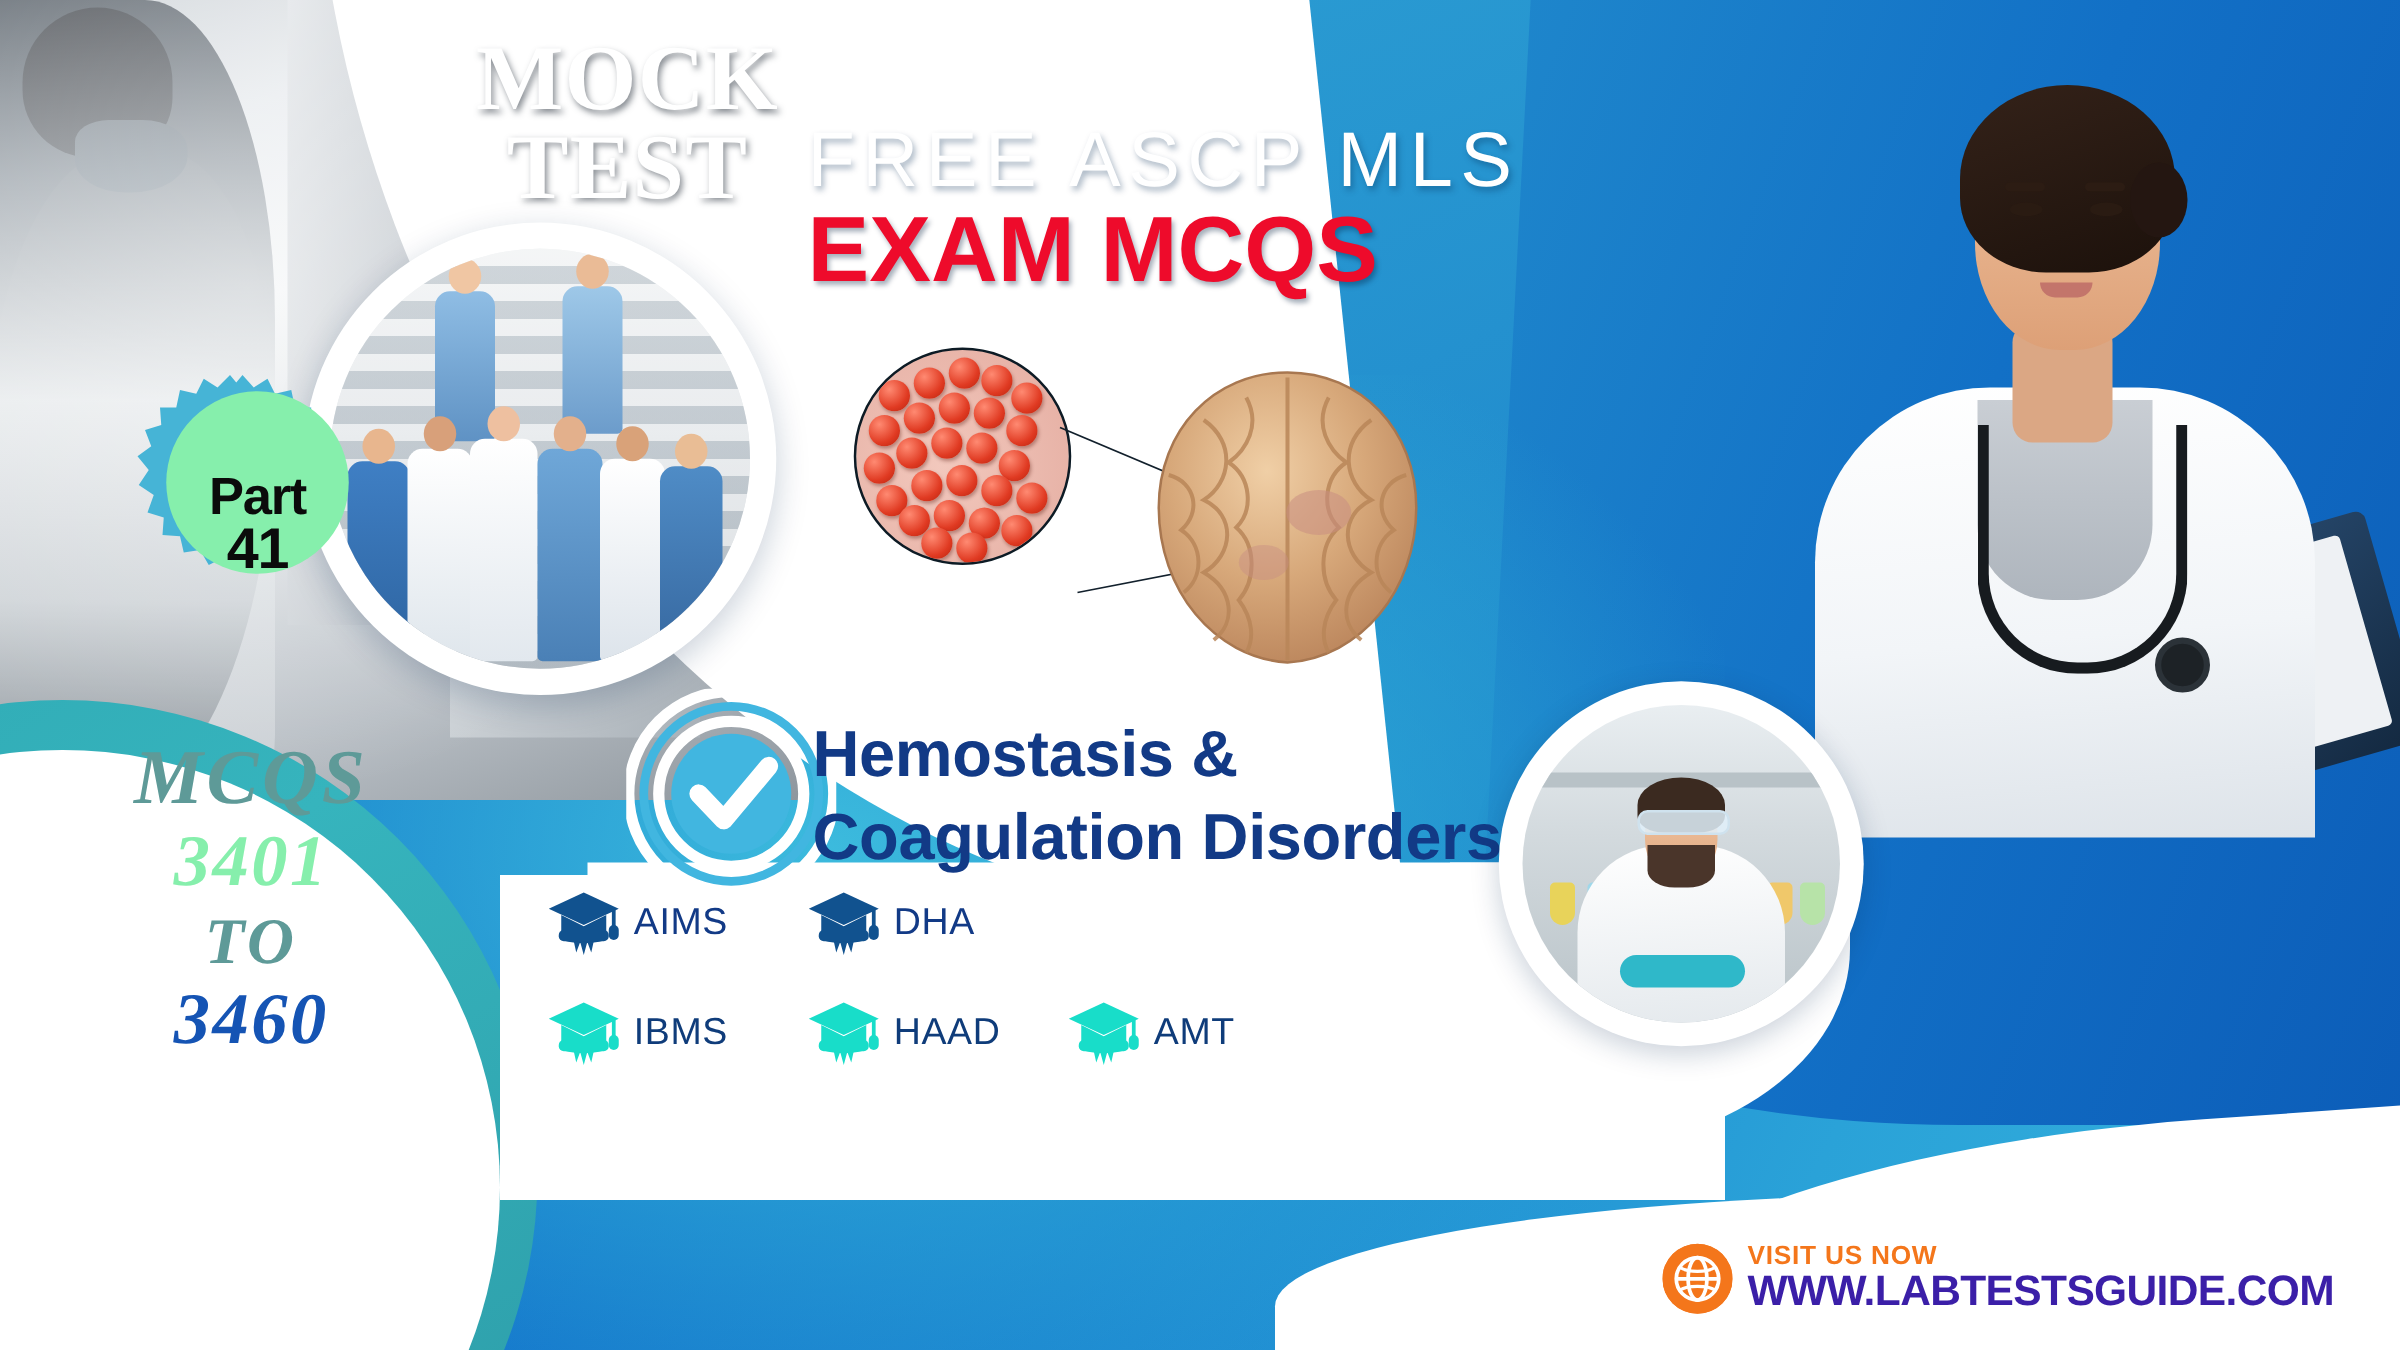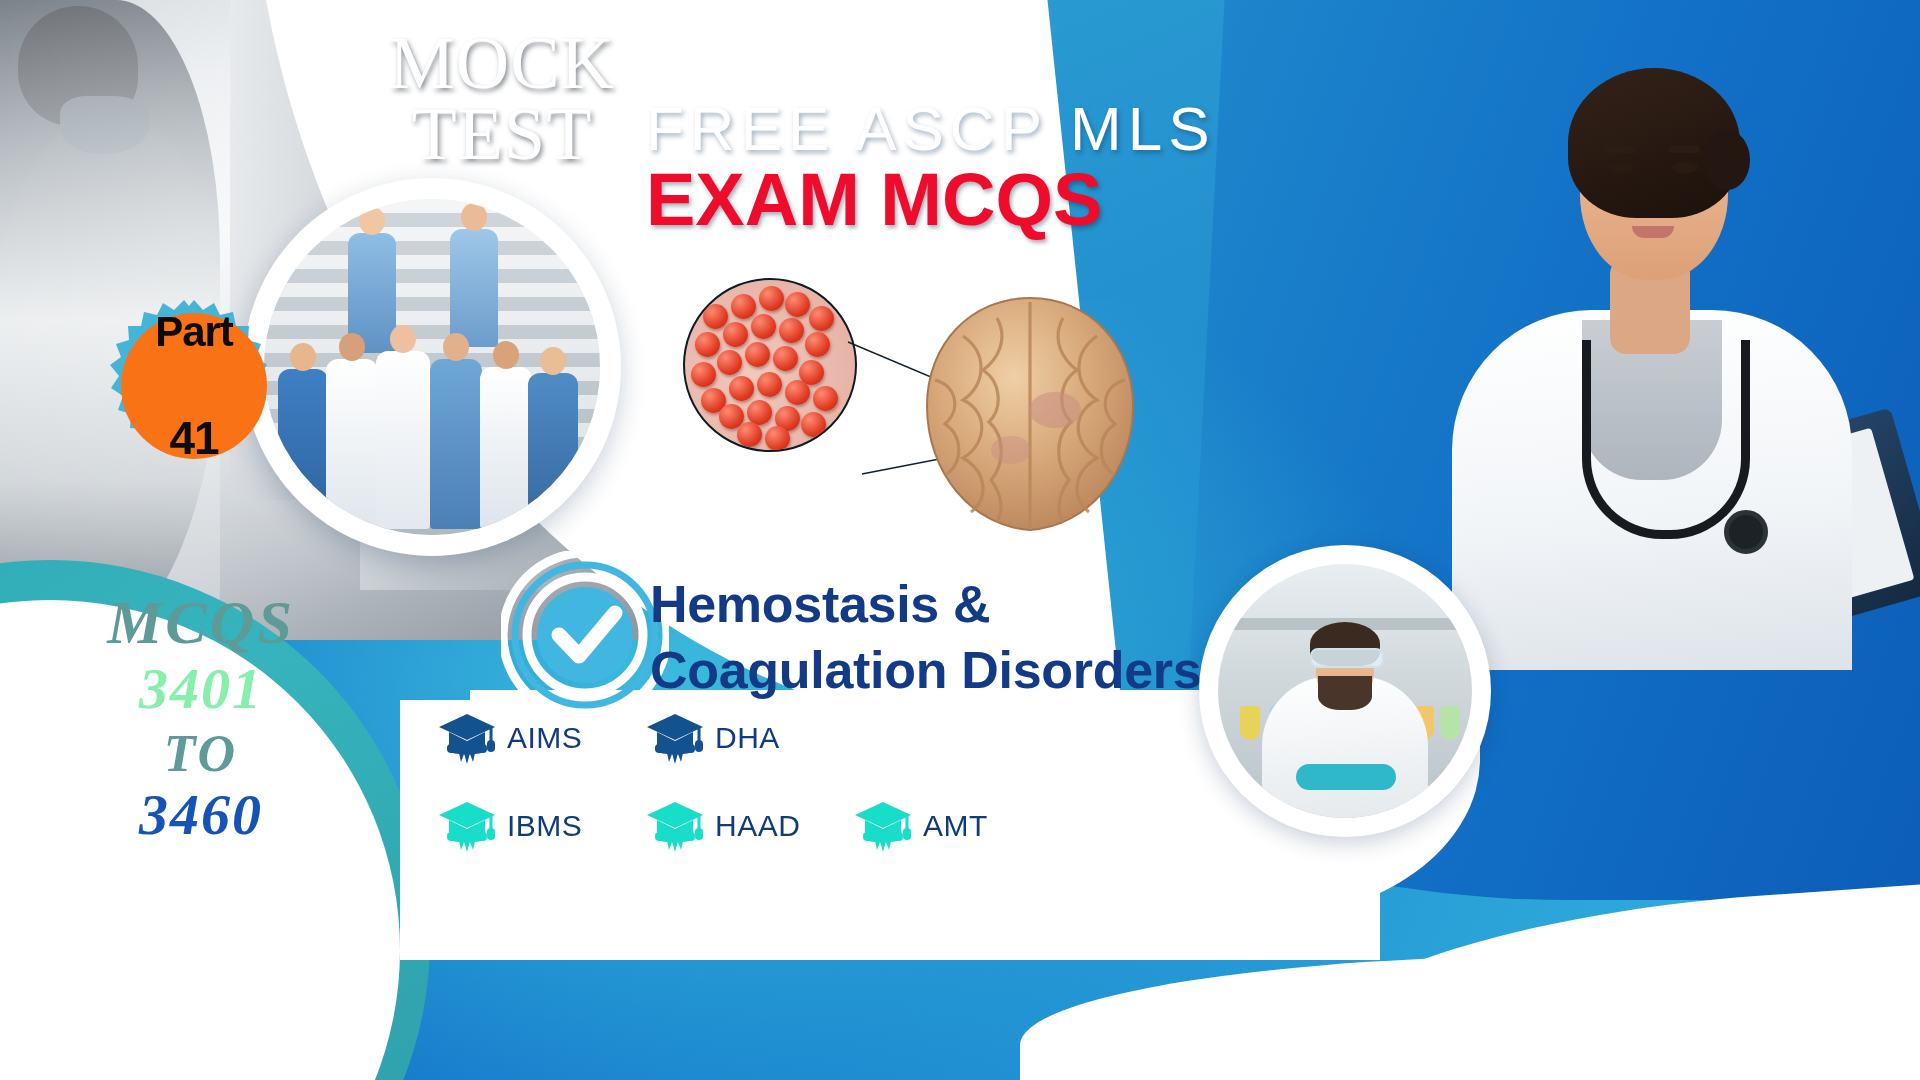--- a/index.html
+++ b/index.html
@@ -59,21 +59,21 @@
     border-radius:0 0 70% 0;}
 
   
   .bottom-white{position:absolute;left:1020px;top:955px;width:940px;height:150px;background:#ffffff;
     border-radius:60% 0 0 0;}
   .bottom-white2{position:absolute;left:1280px;top:905px;width:700px;height:200px;background:#ffffff;
     border-radius:70% 0 0 0;transform:rotate(-4deg);}
 
   
   .mock-test{position:absolute;left:352px;top:28px;width:300px;text-align:center;
-    font-family:"Liberation Serif",serif;font-weight:400;color:#ffffff;font-size:74px;line-height:.96;
+    font-family:"Liberation Serif",serif;font-weight:700;color:#ffffff;font-size:74px;line-height:.96;
     letter-spacing:1px;text-shadow:2px 3px 5px rgba(40,50,60,.55);}
 
   
   .headline{position:absolute;left:646px;top:96px;}
   .h-free{font-size:62px;font-weight:400;color:#ffffff;letter-spacing:6px;line-height:1.05;
     text-shadow:2px 3px 5px rgba(0,40,80,.35);white-space:nowrap;}
   .h-exam{font-size:74px;font-weight:700;color:#EE0B2B;letter-spacing:0px;line-height:1.0;margin-top:2px;
     text-shadow:2px 3px 4px rgba(0,30,60,.35);white-space:nowrap;}
 
   
@@ -98,22 +98,22 @@
   .p6{left:264px;width:50px;height:156px;background:linear-gradient(180deg,#4f8cc6,#36679f);}
   .p6 .head{background:#e9bd95;}
   .p7{left:84px;width:48px;height:120px;background:linear-gradient(180deg,#8fbde4,#5f92c4);top:34px;}
   .p7 .head{background:#f0c6a3;}
   .p8{left:186px;width:48px;height:118px;background:linear-gradient(180deg,#9ec8e8,#6c9ccb);top:30px;}
   .p8 .head{background:#eabb96;}
 
   
   .badge{position:absolute;left:108px;top:300px;width:172px;height:172px;}
   .badge svg{position:absolute;inset:0;}
-  .badge .inner{position:absolute;left:13px;top:13px;width:146px;height:146px;border-radius:50%;background:#f97316;
-    display:flex;flex-direction:column;align-items:center;justify-content:space-between;}
+  .badge .inner{position:absolute;left:25px;top:13px;width:146px;height:146px;border-radius:50%;background:#86efac;
+    display:flex;flex-direction:column;align-items:center;justify-content:flex-end;}
   .badge .lab{font-size:42px;font-weight:700;color:#0b0b0b;line-height:.92;letter-spacing:-1px;}
   .badge .num{font-size:46px;font-weight:700;color:#0b0b0b;line-height:.92;letter-spacing:-1px;}
 
   
   .range{position:absolute;left:56px;top:590px;width:290px;text-align:center;
     font-family:"Liberation Serif",serif;font-style:italic;font-weight:700;}
   .range .word{font-size:62px;color:#5e9a98;letter-spacing:3px;line-height:1.05;}
   .range .n1{font-size:58px;color:#86efac;line-height:1.18;letter-spacing:2px;}
   .range .to{font-size:52px;color:#5e9a98;line-height:1.14;letter-spacing:3px;}
   .range .n2{font-size:58px;color:#1554b4;line-height:1.12;letter-spacing:2px;}
@@ -458,14 +458,30 @@
       <div class="face"></div>
       <div class="beard"></div>
       <div class="hair"></div>
       <div class="goggles"></div>
     </div>
   </div>
 
   <div class="bottom-white"></div>
   <div class="bottom-white2"></div>
 
+  <div class="urlbar">
+    <span class="globe">
+      <svg viewBox="0 0 56 56" width="56" height="56">
+        <circle cx="28" cy="28" r="28" fill="#F4761B"></circle>
+        <circle cx="28" cy="28" r="17" fill="none" stroke="#ffffff" stroke-width="3"></circle>
+        <ellipse cx="28" cy="28" rx="7.5" ry="17" fill="none" stroke="#ffffff" stroke-width="3"></ellipse>
+        <line x1="11" y1="28" x2="45" y2="28" stroke="#ffffff" stroke-width="3"></line>
+        <path d="M14 19 C20 23 36 23 42 19" fill="none" stroke="#ffffff" stroke-width="2.6"></path>
+        <path d="M14 37 C20 33 36 33 42 37" fill="none" stroke="#ffffff" stroke-width="2.6"></path>
+      </svg>
+    </span>
+    <span class="urltext">
+      <span class="visit" style="display:block">VISIT US NOW</span>
+      <span class="www" style="display:block">WWW.LABTESTSGUIDE.COM</span>
+    </span>
+  </div>
 
 </div>
 
 </body></html>

